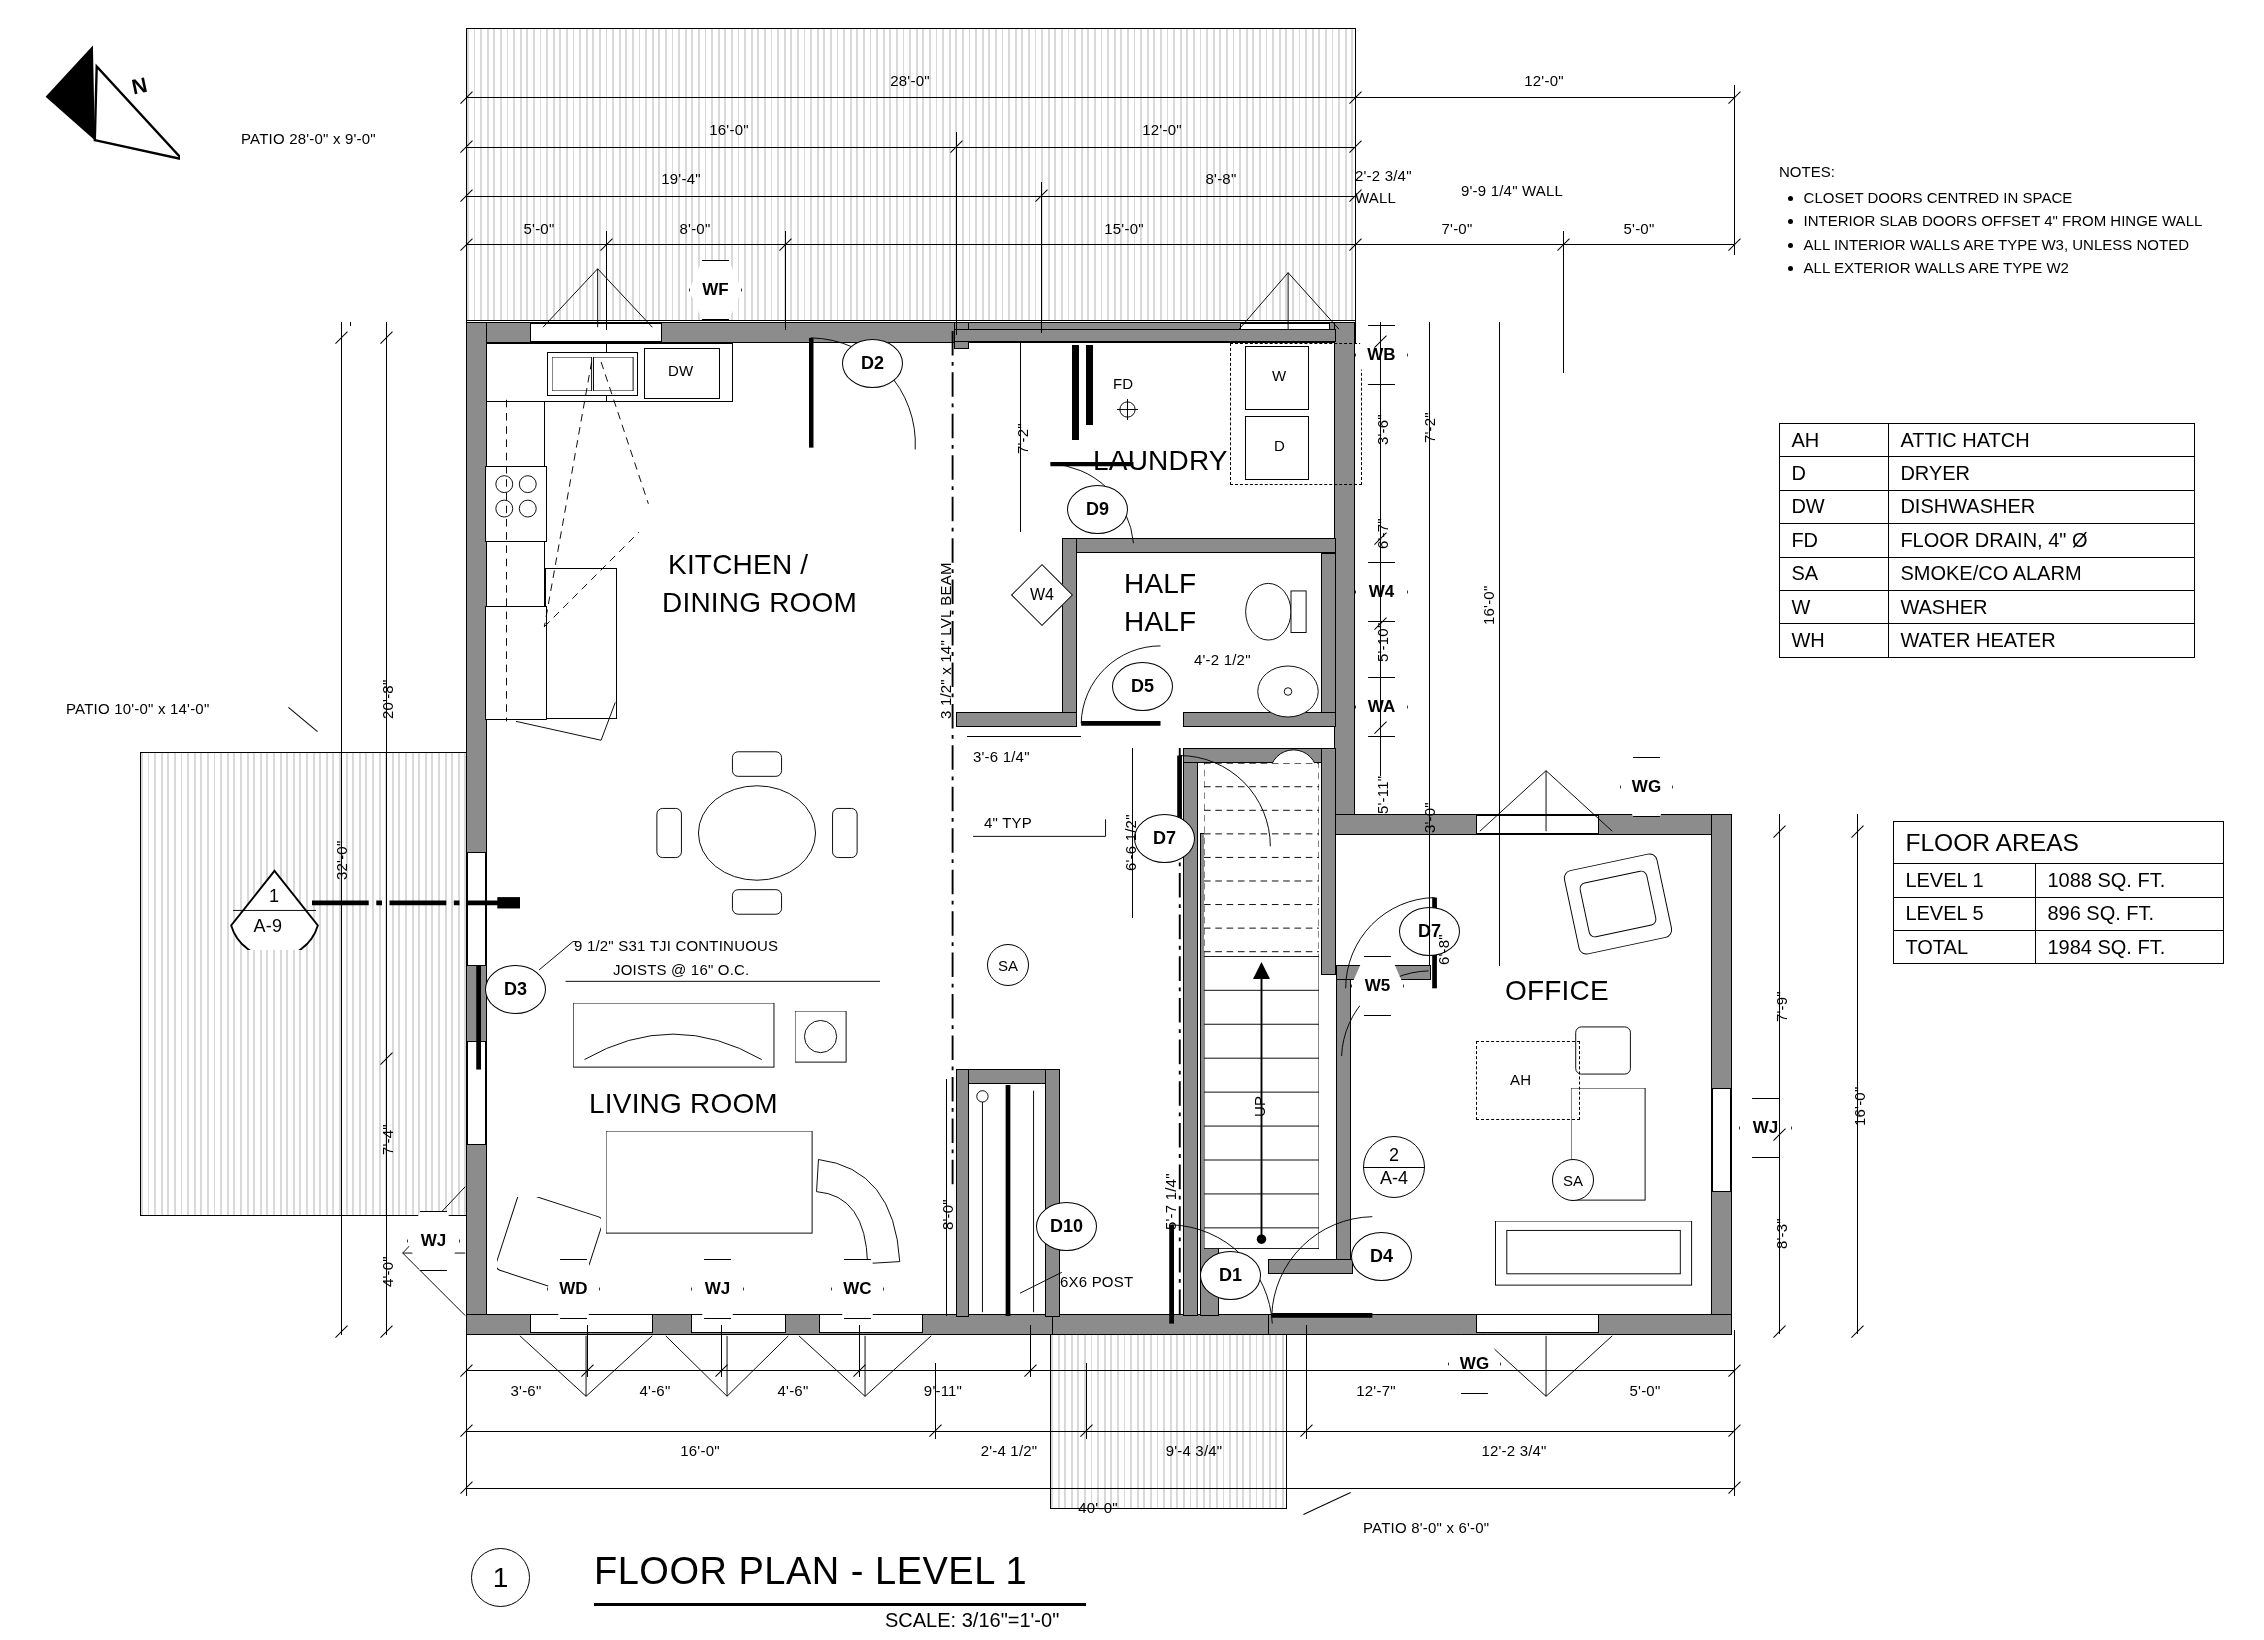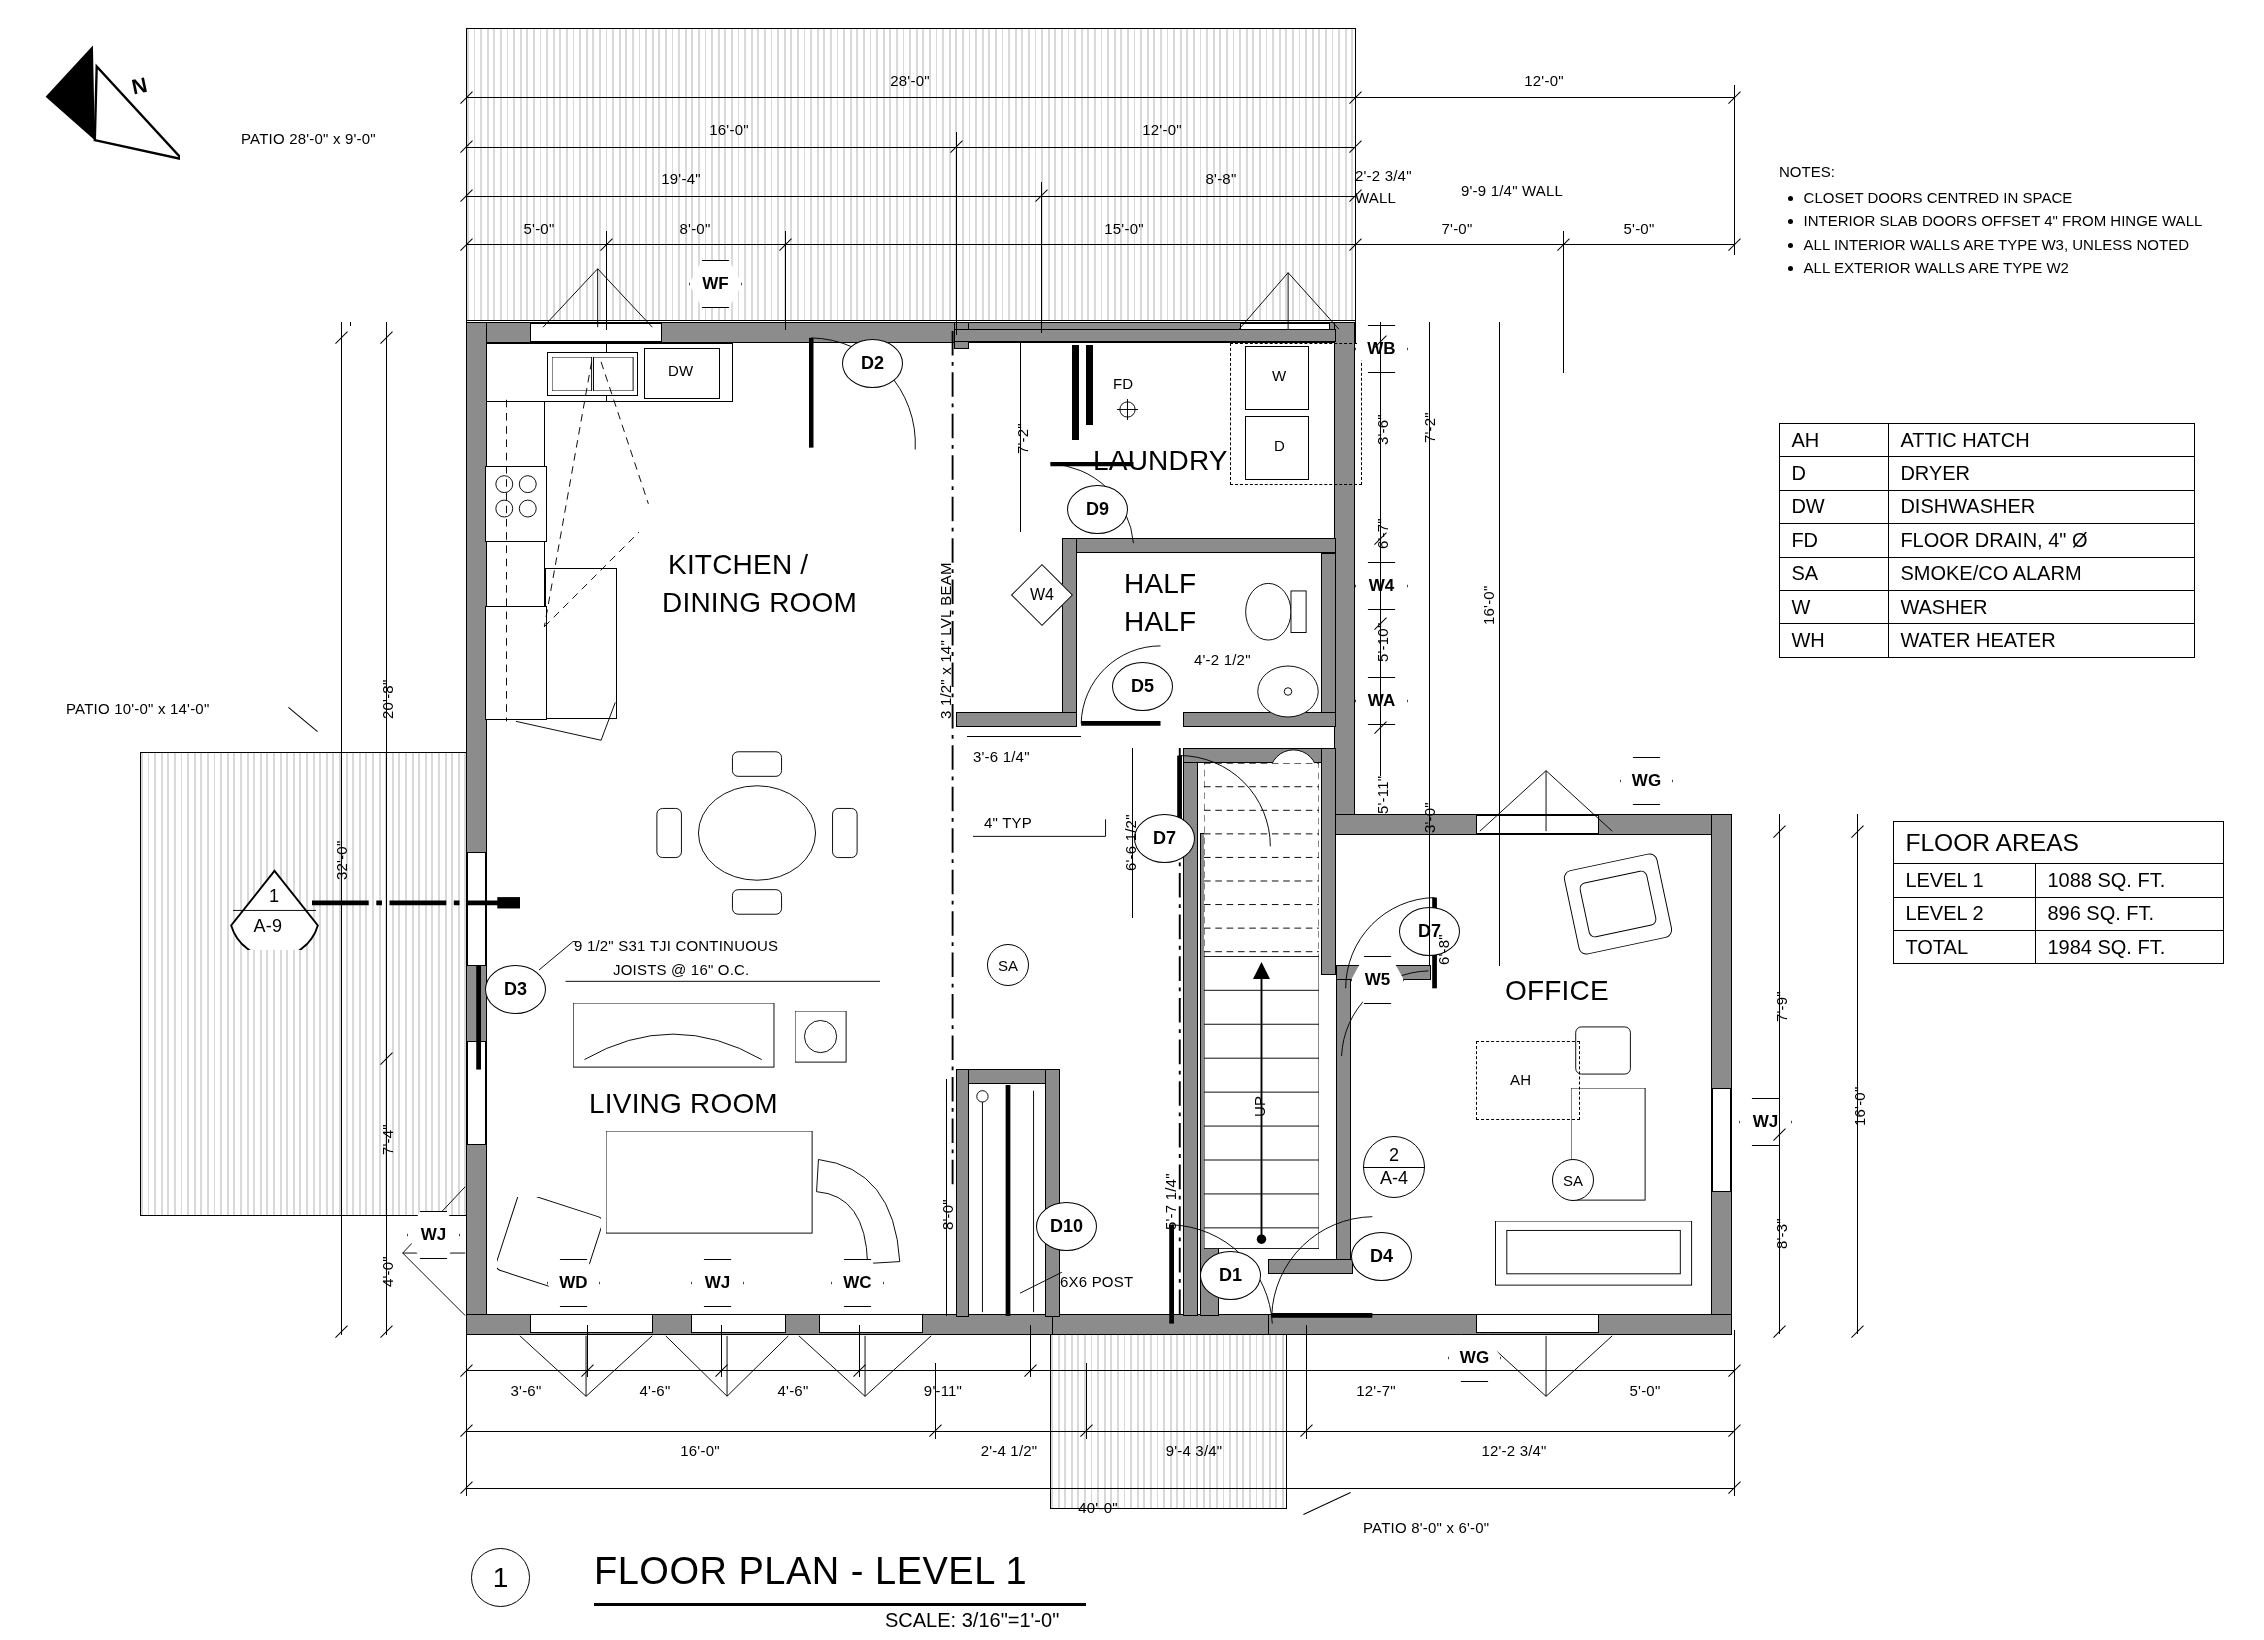--- a/index.html
+++ b/index.html
@@ -33,21 +33,21 @@
   
   .patio {
     position:absolute;
     background:
       repeating-linear-gradient(90deg, #d9d9d9 0 1.9px, #ffffff 1.9px 6.6px);
     border:0.9px solid #000;
   }
 
   
   .hex {
-    position:absolute; width:53px; height:48px;
+    position:absolute; width:53px; height:60px;
     background:#fff; border:0.9px solid #000;
     clip-path: polygon(25% 0%, 75% 0%, 100% 50%, 75% 100%, 25% 100%, 0% 50%);
     display:flex; align-items:center; justify-content:center;
     font-size:17px; font-weight:600;
   }
   .circ {
     position:absolute; width:47px; height:47px; border-radius:50%;
     background:#fff; border:1.4px solid #000;
     display:flex; align-items:center; justify-content:center; font-size:18px;
   }
@@ -709,21 +709,21 @@
 <table class="box" style="left:1893px; top:821px; width:331px;">
   <tbody>
       <tr>
         <td class="hdr" colspan="2">FLOOR AREAS</td>
       </tr>
   <tr>
         <td style="width:142px;">LEVEL 1</td>
         <td>1088 SQ. FT.</td>
       </tr>
   <tr>
-        <td>LEVEL 2</td>
+        <td>LEVEL 5</td>
         <td>896 SQ. FT.</td>
       </tr>
   <tr>
         <td>TOTAL</td>
         <td>1984 SQ. FT.</td>
       </tr>
 </tbody>
   </table>
 
 <div class="circ" style="left:471px; top:1548px; width:59px; height:59px; font-size:28px;">

